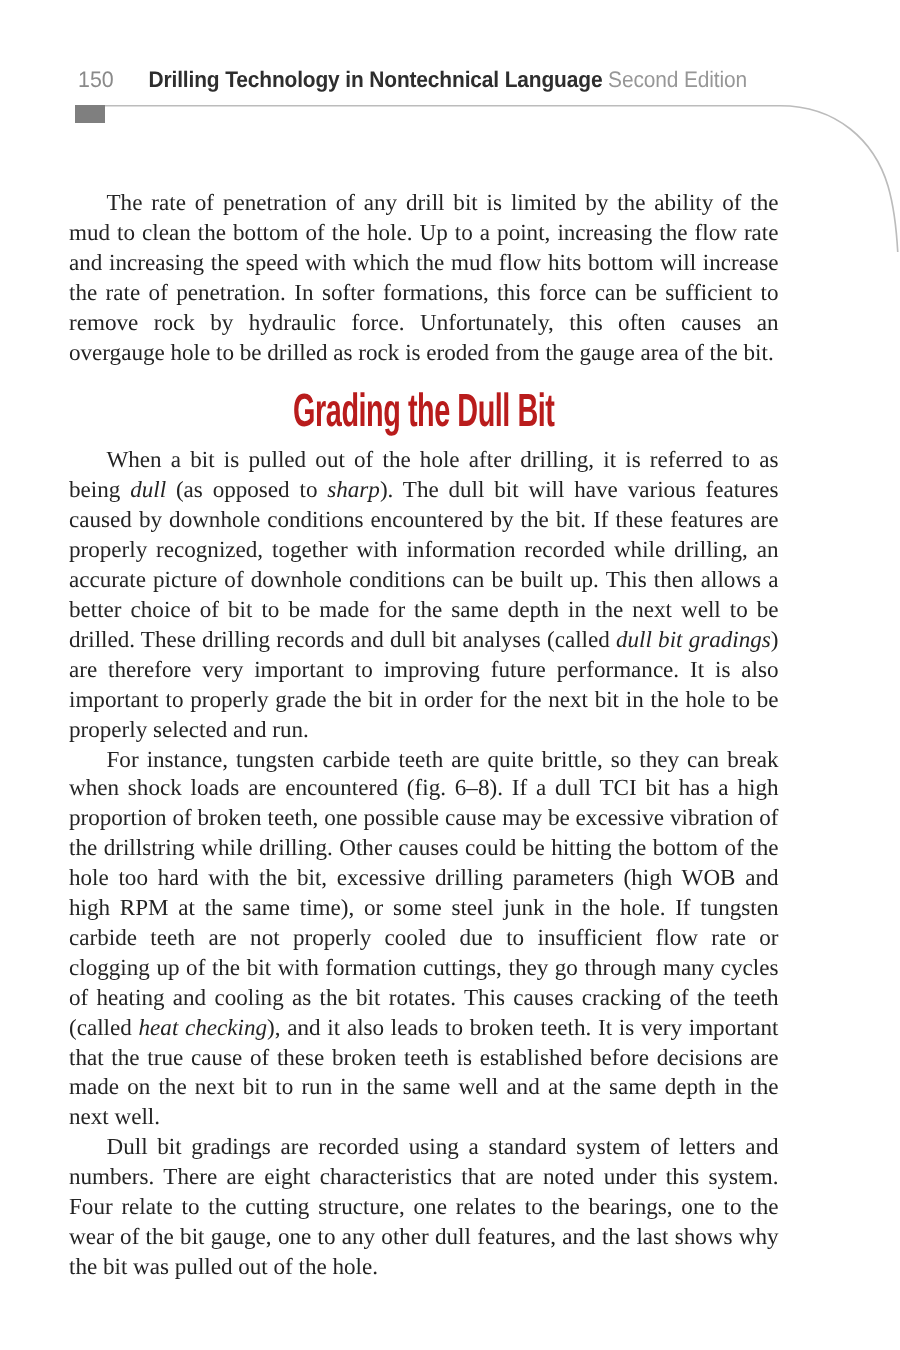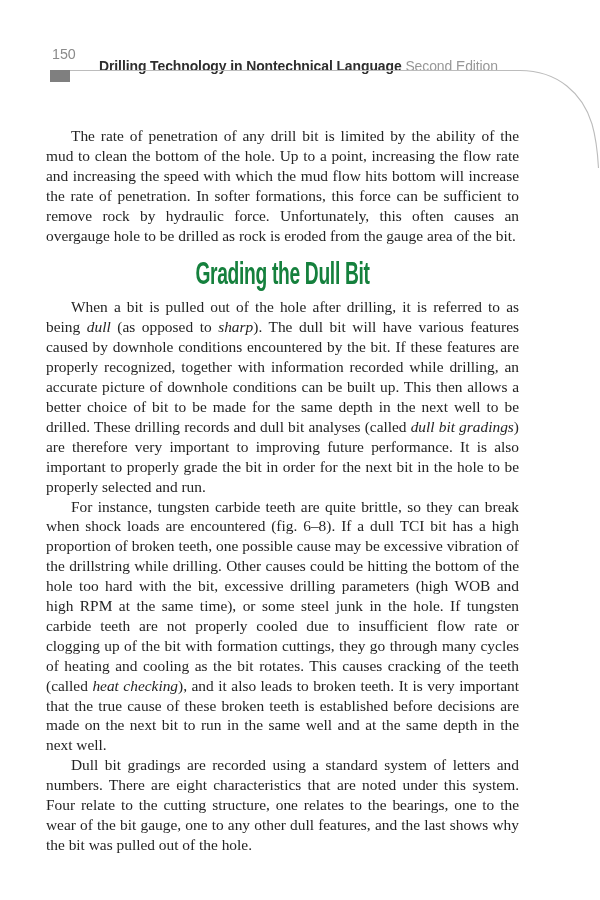--- a/index.html
+++ b/index.html
@@ -26,21 +26,21 @@
     font-size: 15px;
     white-space: nowrap;
   }
   .page-number {
     position: absolute; left: 0; top: 0;
     color: #8a8a8a;
     display: inline-block;
     transform: scaleX(0.95); transform-origin: left center;
   }
   .head-center {
-    position: absolute; left: 0; right: 0; top: 12px;
+    position: absolute; left: 0; right: 0; top: 0;
     text-align: center;
   }
   .head-line {
     display: inline-block;
     transform: scaleX(0.93); transform-origin: center;
     letter-spacing: -0.1px;
   }
   .book-title { color: #2e2e2e; font-weight: bold; }
   .edition    { color: #979797; font-weight: normal; }
 
@@ -68,21 +68,21 @@
   }
   .text-column em { font-style: italic; }
 
   h1.section-heading {
     margin: 13px 0 8px;
     text-align: center;
     font-family: "Liberation Sans", "DejaVu Sans", sans-serif;
     font-size: 31px;
     line-height: 31px;
     font-weight: bold;
-    color: #15803d;
+    color: #b91c1c;
   }
   h1.section-heading .condensed {
     display: inline-block;
     transform: scaleX(0.62);
     transform-origin: center;
     letter-spacing: -0.5px;
     white-space: nowrap;
   }
 </style>
 </head>

